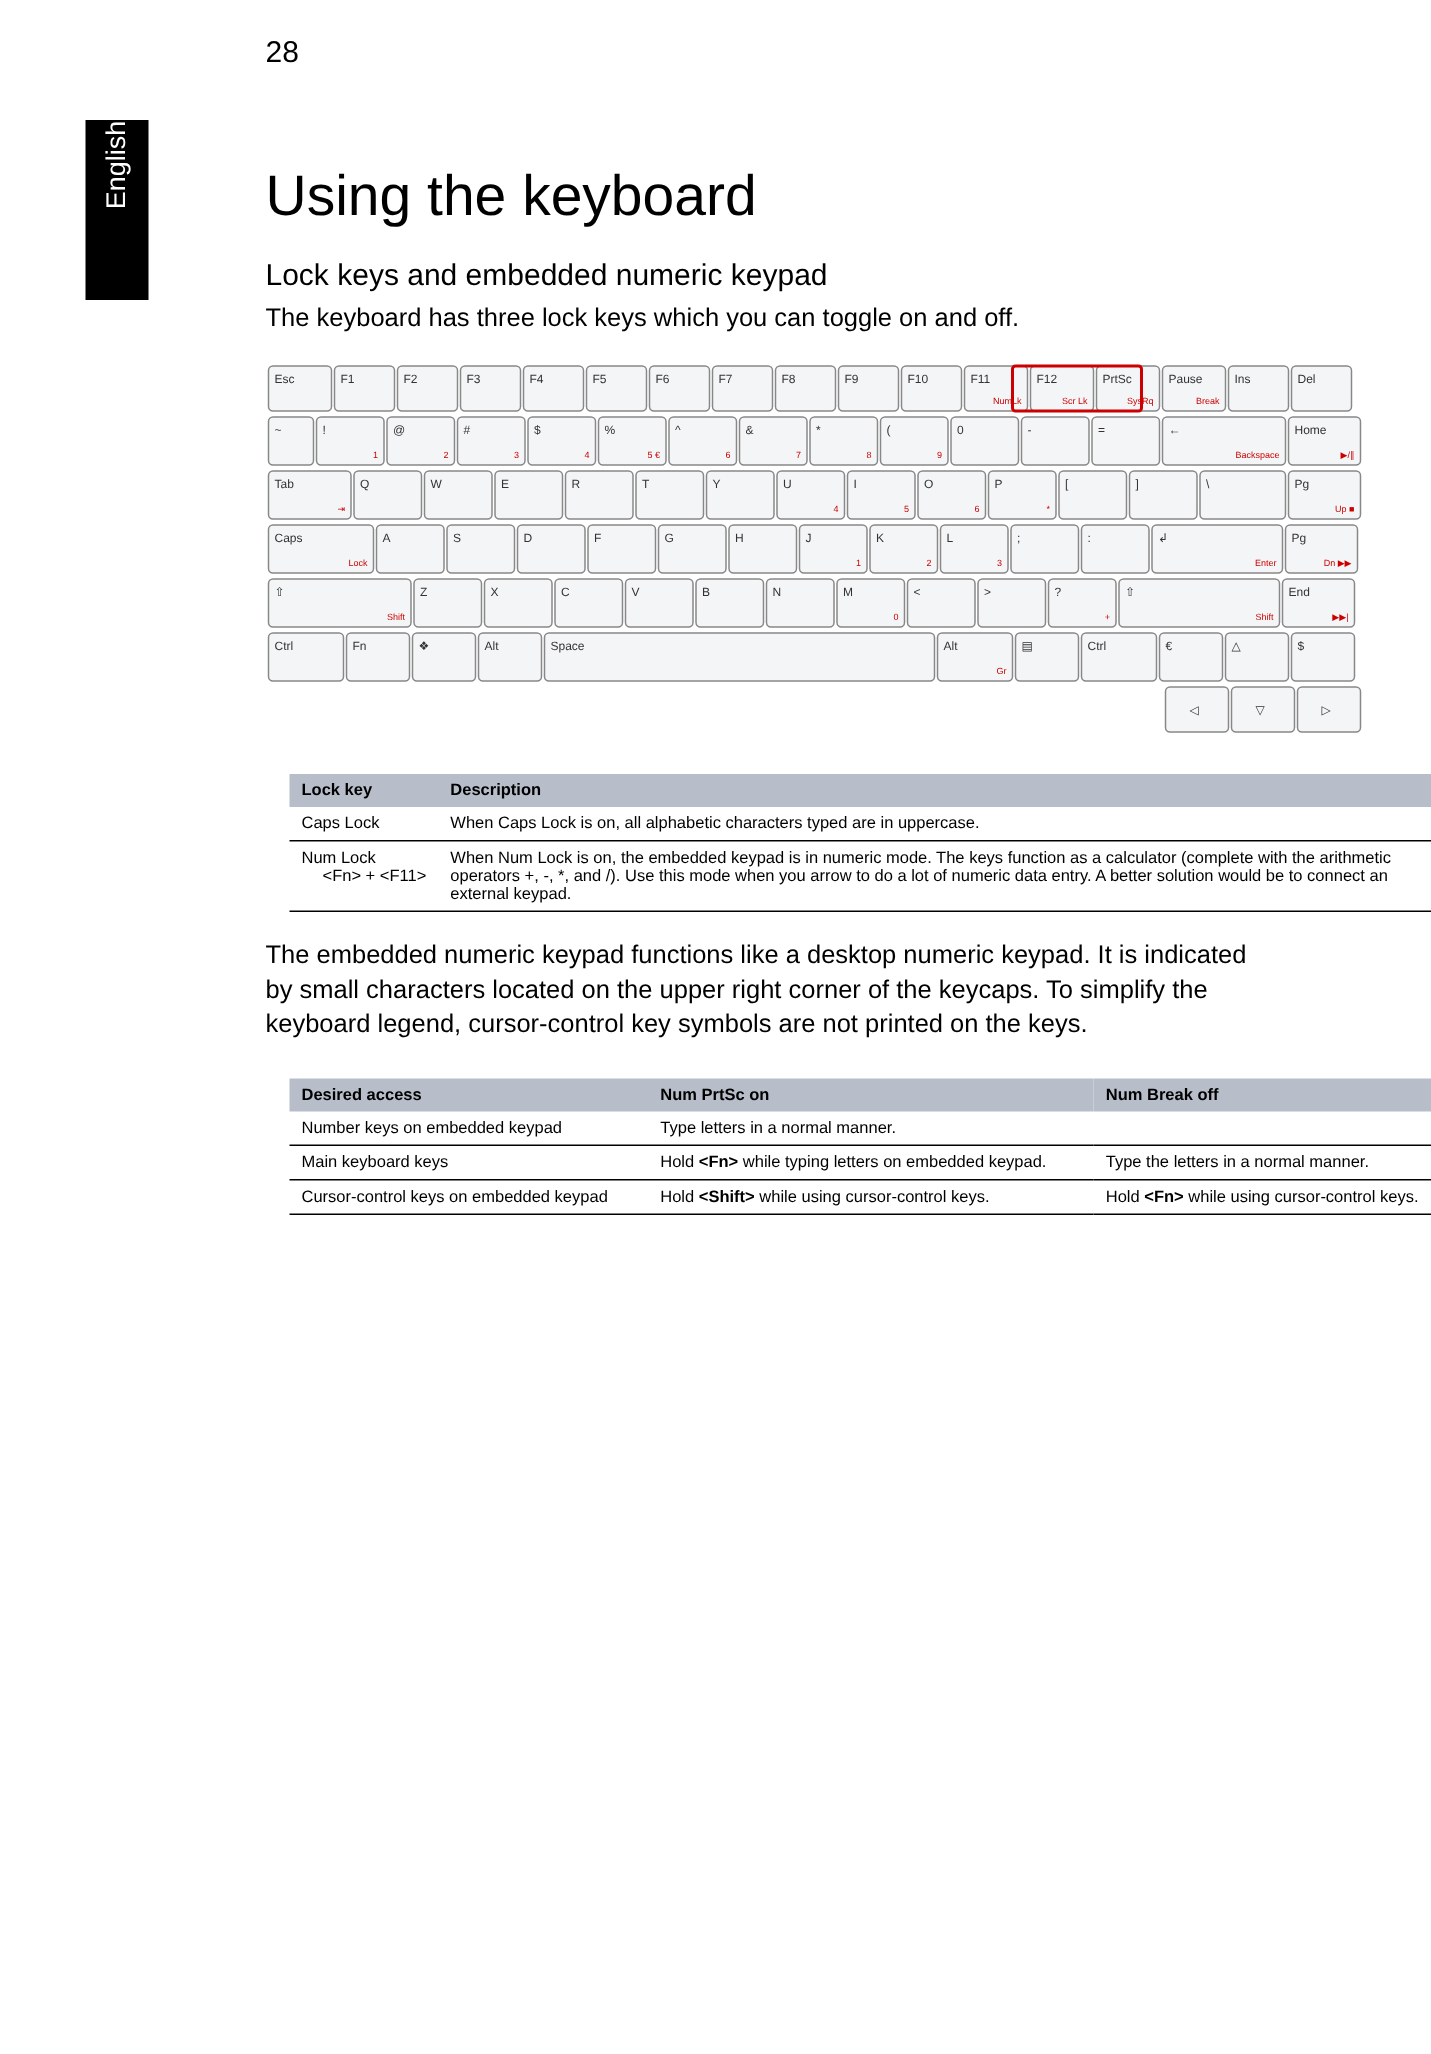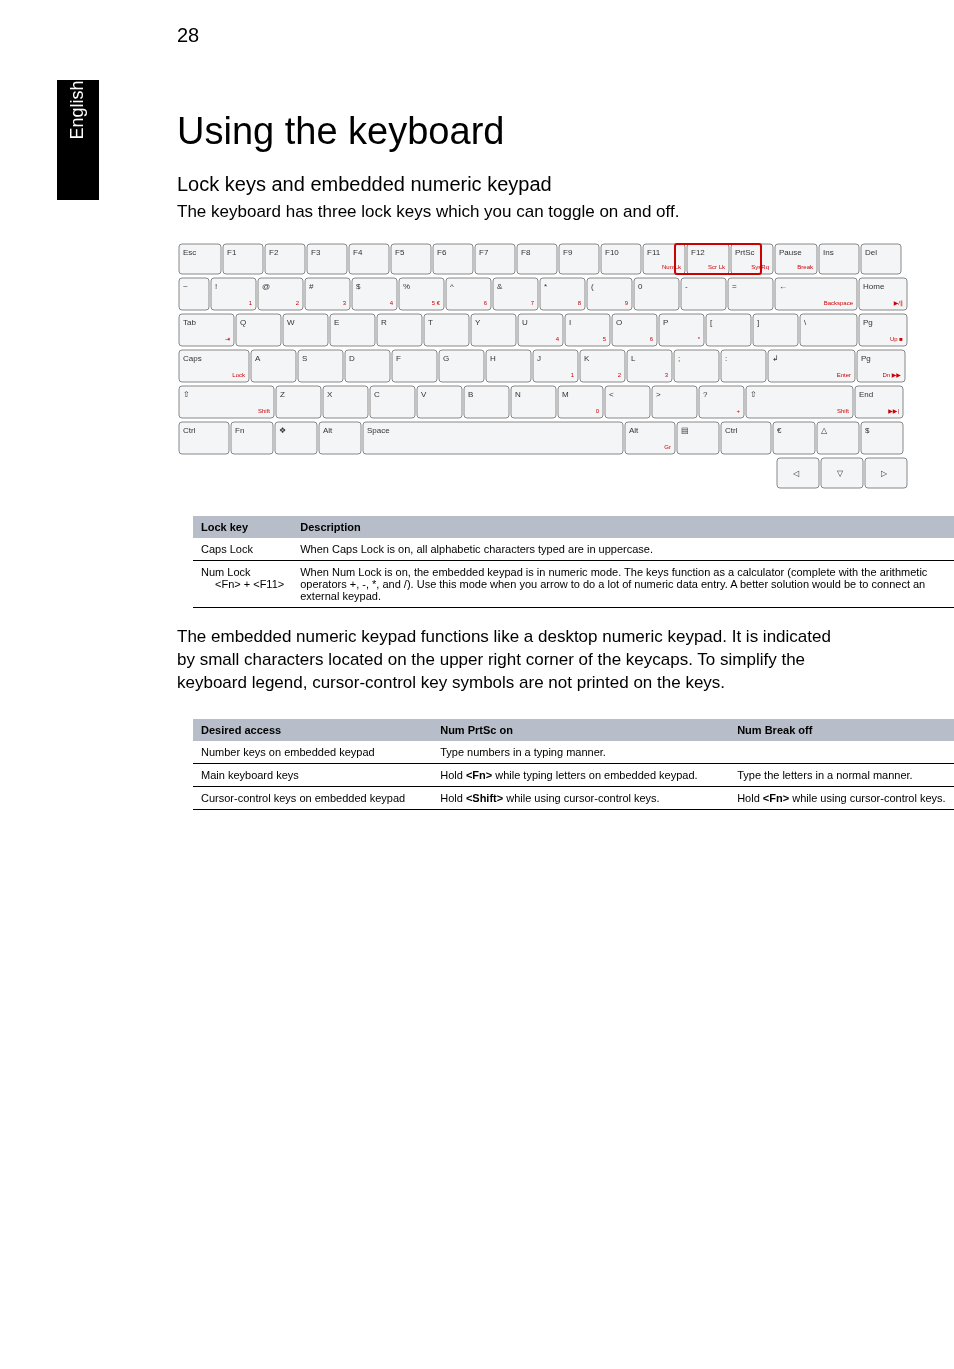--- a/index.html
+++ b/index.html
@@ -282,21 +282,21 @@
       <thead>
           <tr>
         <th>Desired access</th>
         <th>Num PrtSc on</th>
         <th>Num Break off</th>
       </tr>
         </thead>
       <tbody id="access-body">
           <tr>
             <td>Number keys on embedded keypad</td>
-            <td>Type numbers in a typing manner.</td>
+            <td>Type letters in a normal manner.</td>
             <td></td>
           </tr>
           <tr>
             <td>Main keyboard keys</td>
             <td>Hold <span class="bold">&lt;Fn&gt;</span> while typing letters on embedded keypad.</td>
             <td>Type the letters in a normal manner.</td>
           </tr>
           <tr>
             <td>Cursor-control keys on embedded keypad</td>
             <td>Hold <span class="bold">&lt;Shift&gt;</span> while using cursor-control keys.</td>

